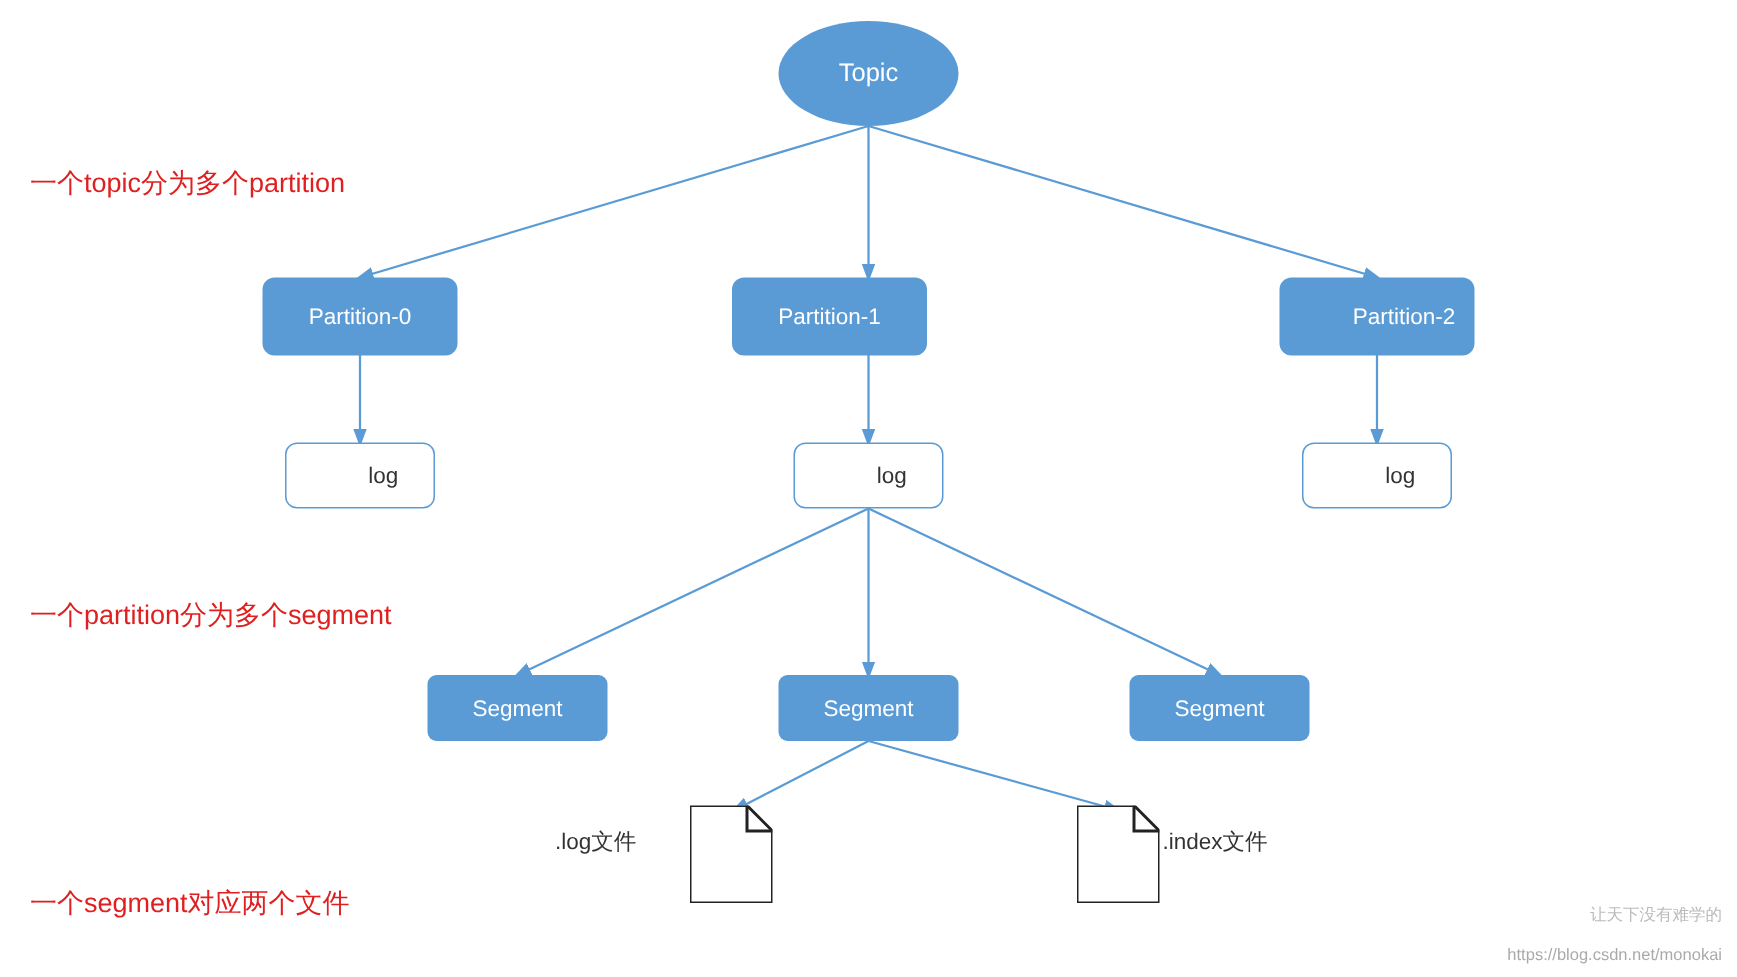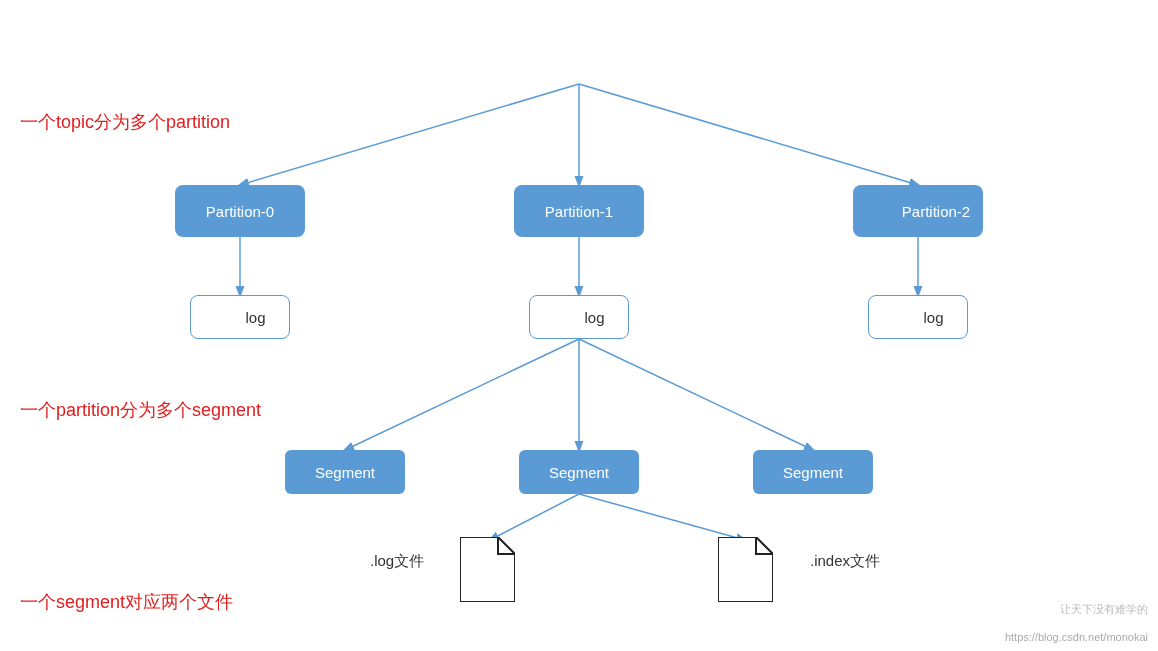--- a/index.html
+++ b/index.html
@@ -45,21 +45,21 @@
     }
     .node-partition {
       background: #5b9bd5;
       border-radius: 8px;
       color: #fff;
       width: 130px;
       height: 52px;
       font-size: 15px;
     }
     .node-partition-0 { left: 175px; top: 185px; }
-    .node-partition-1 { left: 514px; top: 185px; }
+    .node-partition-1 { left: 488px; top: 185px; }
     .node-partition-2 { left: 853px; top: 185px; padding-left: 36px; }
 
     .node-log {
       background: #fff;
       border: 1.5px solid #5b9bd5;
       border-radius: 8px;
       width: 100px;
       height: 44px;
       color: #333;
       font-size: 15px;
@@ -148,20 +148,23 @@
 
     <line x1="579" y1="494" x2="745" y2="540" stroke="#5b9bd5" stroke-width="1.5" marker-end="url(#arrow)"></line>
 
     <defs>
       <marker id="arrow" markerWidth="8" markerHeight="8" refX="6" refY="3" orient="auto">
         <path d="M0,0 L0,6 L8,3 z" fill="#5b9bd5"></path>
       </marker>
     </defs>
   </svg>
 
+  <div class="node node-ellipse">
+    <span>Topic</span>
+  </div>
 
   <div class="node node-partition node-partition-0">
     <span>Partition-0</span>
   </div>
   <div class="node node-partition node-partition-1">
     <span>Partition-1</span>
   </div>
   <div class="node node-partition node-partition-2">
     <span>Partition-2</span>
   </div>
@@ -192,21 +195,21 @@
   </svg>
 
   <svg class="file-icon file-icon-index" viewBox="0 0 55 65">
     <polygon points="0,0 38,0 55,17 55,65 0,65" fill="white" stroke="#222" stroke-width="2"></polygon>
     <polyline points="38,0 38,17 55,17" fill="none" stroke="#222" stroke-width="2"></polyline>
   </svg>
 
   <div class="label-file" style="left: 370px; top: 552px;">
     <span>.log文件</span>
   </div>
-  <div class="label-file" style="left: 775px; top: 552px; margin-left: 35px;">
+  <div class="label-file" style="left: 775px; top: 552px;">
     <span>.index文件</span>
   </div>
 
   <div class="label-red" style="left: 20px; top: 110px;">
     <span>一个topic分为多个partition</span>
   </div>
   <div class="label-red" style="left: 20px; top: 398px;">
     <span>一个partition分为多个segment</span>
   </div>
   <div class="label-red" style="left: 20px; top: 590px;">

